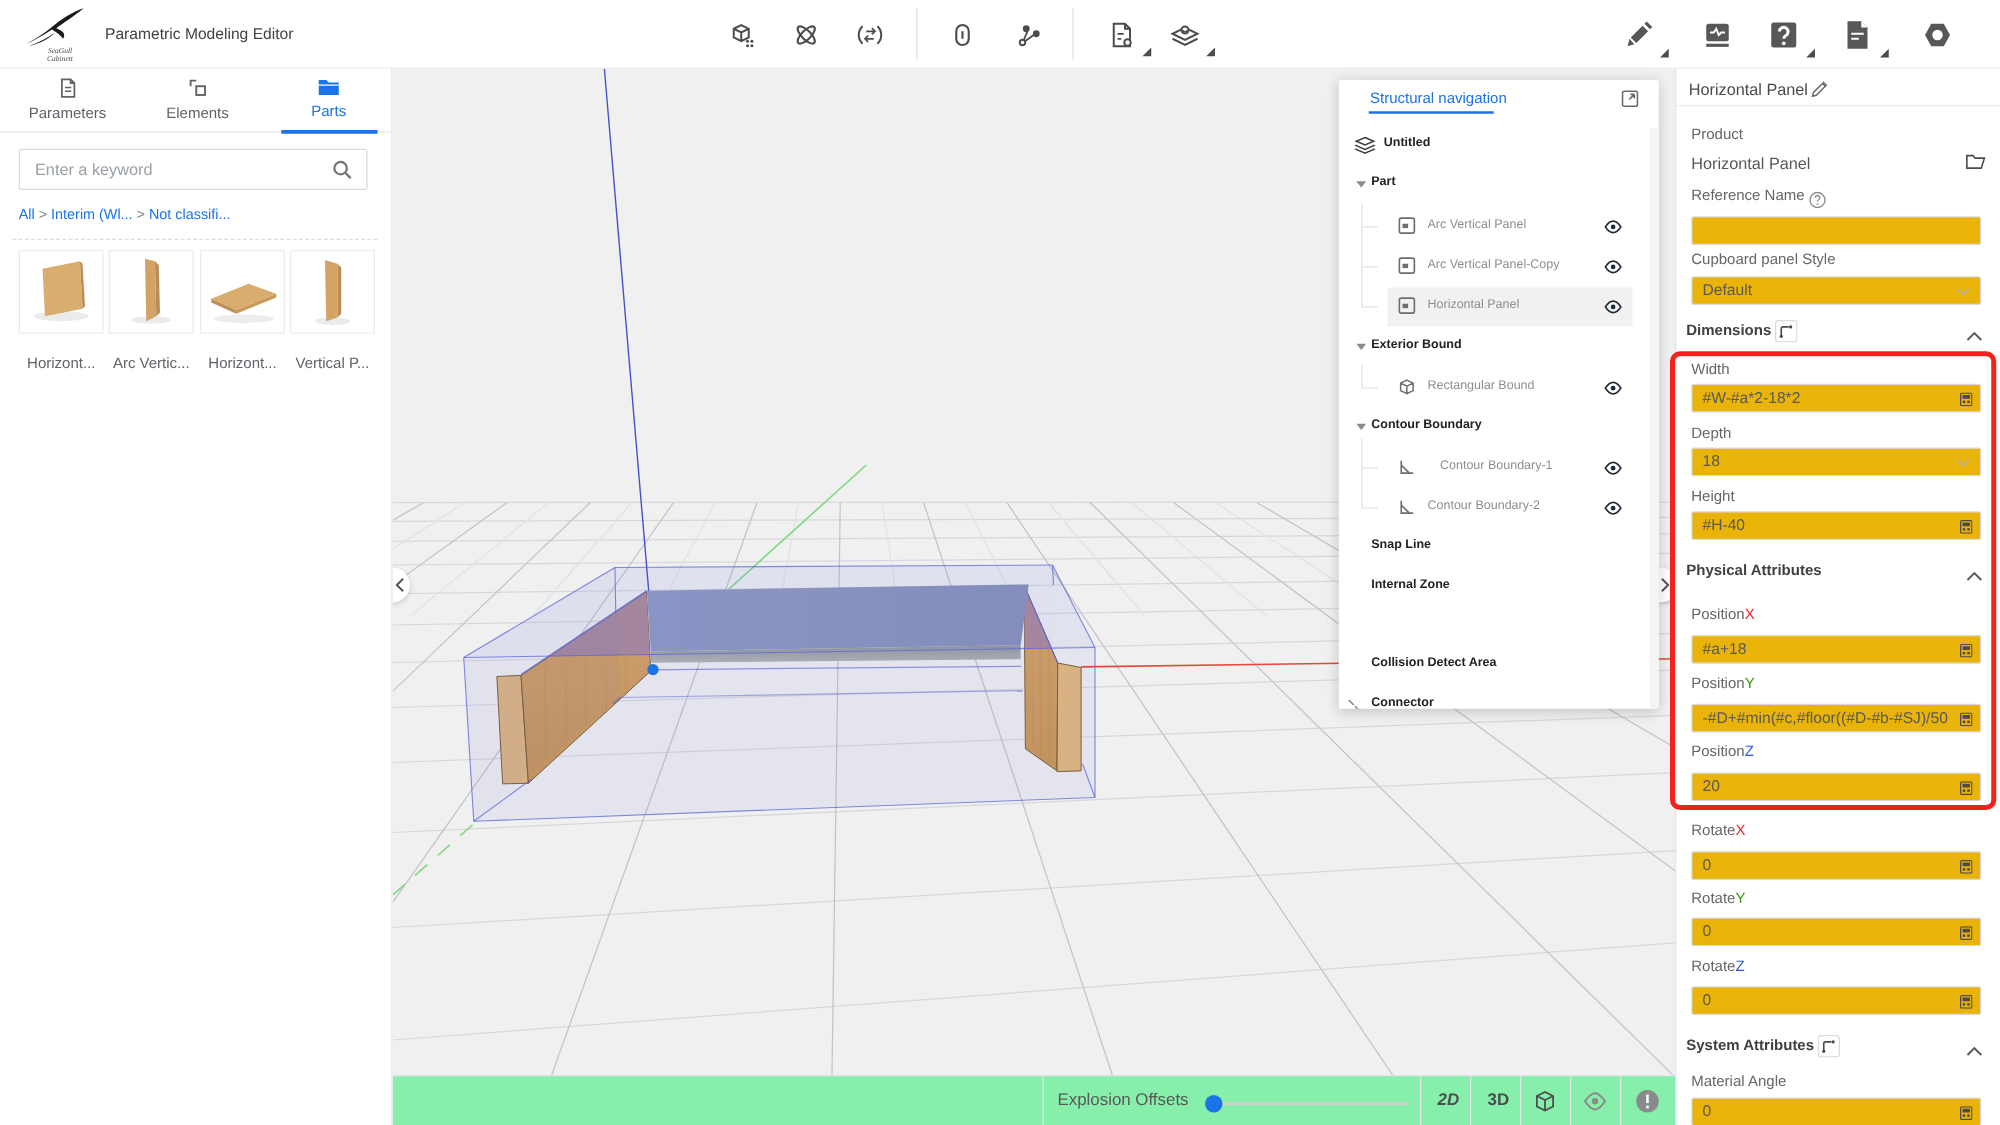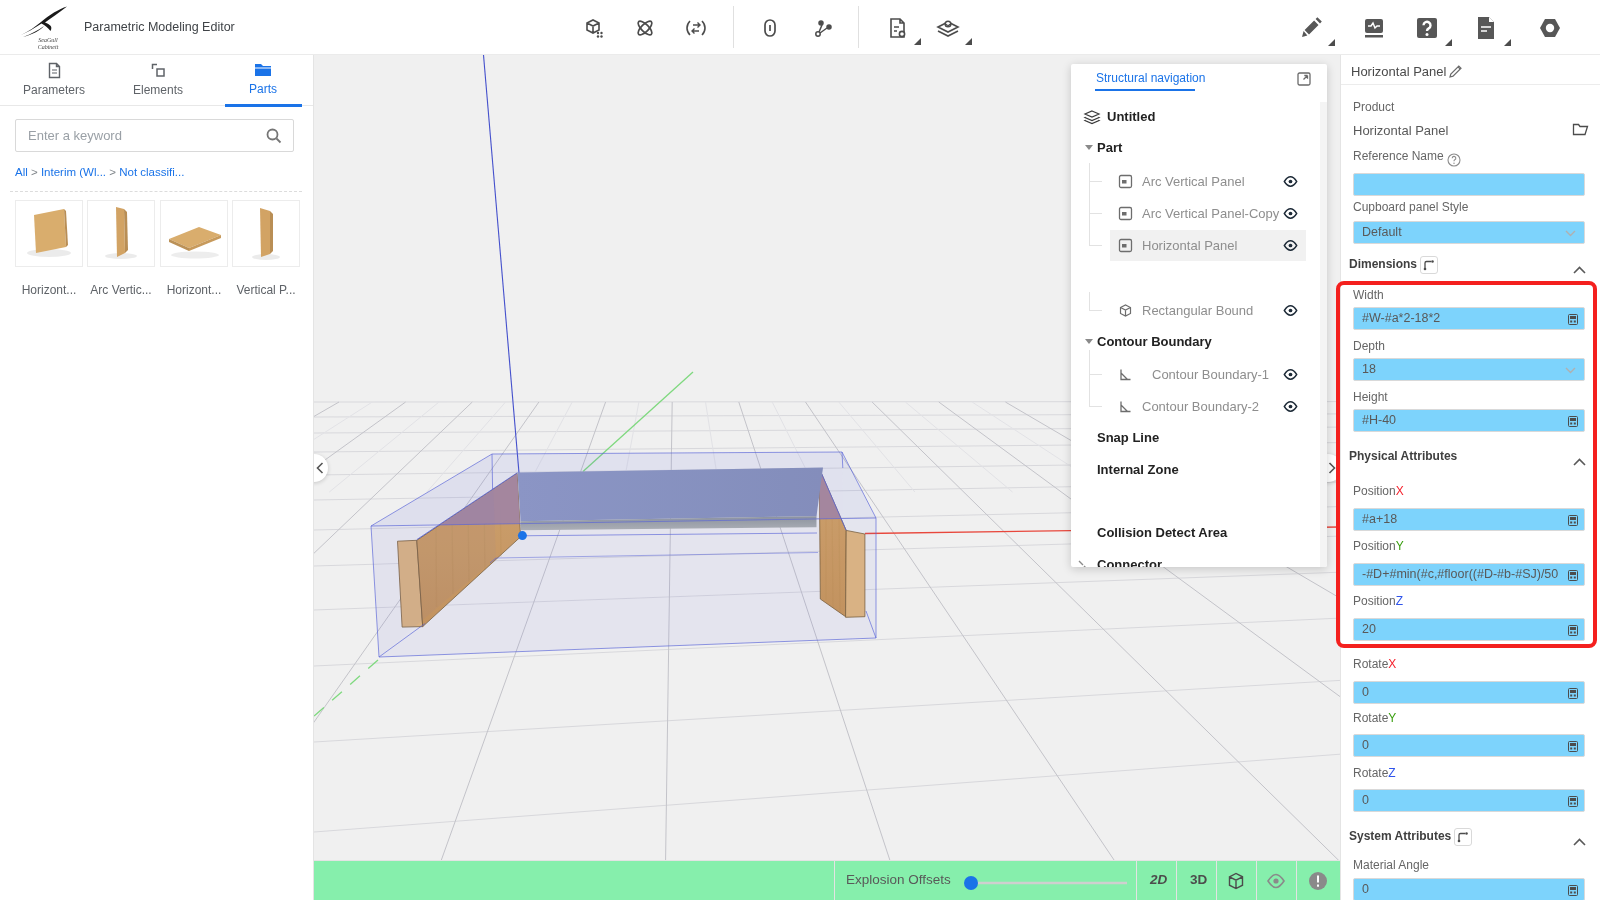--- a/index.html
+++ b/index.html
@@ -26,27 +26,27 @@
 .search { position:absolute; left:15px; top:64px; width:279px; height:33px; border:1px solid #d9d9d9; border-radius:2px; background:#fff; }
 .search span { position:absolute; left:12px; top:8px; font-size:13px; color:#9aa0a6; }
 .crumbs { position:absolute; left:15px; top:111px; font-size:11.5px; color:#1a73e8; white-space:nowrap; }
 .crumbs .sep { color:#80868b; }
 .dash { position:absolute; left:10px; top:136px; width:292px; border-top:1px dashed #dcdcdc; }
 .card { position:absolute; top:145px; width:68px; height:67px; border:1px solid #ececec; background:#fff; }
 .cardlabel { position:absolute; top:228px; width:68px; text-align:center; font-size:12px; color:#5f6368; }
 
 .nav-title { position:absolute; left:25px; top:7px; font-size:12px; color:#1a73e8; }
 .nav-underline { position:absolute; left:24px; top:25px; width:100px; height:2px; background:#1a73e8; }
-.nav-row { position:absolute; left:0; width:256px; height:30px; font-size:13px; }
+.nav-row { position:absolute; left:0; width:256px; height:30px; font-size:10px; }
 .nav-bold { font-weight:bold; color:#222; }
 .nav-gray { color:#8e8e8e; }
 .eye { position:absolute; right:29px; top:9px; }
 
 .rp-label { position:absolute; left:12px; font-size:12px; color:#666; }
-.rp-input { position:absolute; left:12px; width:232px; height:23px; border:1px solid #d9d9d9; border-radius:2px; background:#7dd3fc; font-size:12.5px; color:#595959; line-height:21px; padding-left:8px; white-space:nowrap; overflow:hidden; }
+.rp-input { position:absolute; left:12px; width:232px; height:23px; border:1px solid #d9d9d9; border-radius:2px; background:#eab308; font-size:12.5px; color:#595959; line-height:21px; padding-left:8px; white-space:nowrap; overflow:hidden; }
 .rp-head { position:absolute; left:8px; font-size:12px; font-weight:bold; color:#404040; }
 .calcic { position:absolute; right:6px; top:6px; width:10px; height:11px; }
 .selchev { position:absolute; right:8px; top:8px; }
 .xr { color:#f5222d; } .yg { color:#389e0d; } .zb { color:#2f54eb; }
 
 #bottombar { position:absolute; left:0px; top:805px; width:1026px; height:40px; background:#86efac; border-top:1px solid #e3e3e3; }
 .bb-sep { position:absolute; top:0; width:1px; height:40px; background:#e3e3e3; }
 .bb-txt { position:absolute; top:11px; font-size:13.5px; color:#595959; }
 .handle { position:absolute; width:28px; height:28px; background:#fff; border-radius:50%; box-shadow:0 1px 4px rgba(0,0,0,0.18); color:#666; text-align:center; line-height:26px; font-size:13px; z-index:15; }
 </style>
@@ -380,20 +380,24 @@
       <span style="position:absolute;left:47px;top:7px"><svg class="ic" width="15" height="15" viewBox="0 0 15 15" fill="none" stroke="#6d6d6d" stroke-width="1.3">
           <rect x="1.5" y="1.5" width="12" height="12" rx="1.5"></rect>
           <rect x="4" y="6" width="4.5" height="3.5" fill="#6d6d6d" stroke="none"></rect>
         </svg></span>
       <span class="nav-gray" style="position:absolute;left:71px;top:8px">Horizontal Panel</span>
       <span class="eye"><svg width="15" height="13" viewBox="0 0 17 14" fill="none" stroke="#1e2b38" stroke-width="1.6">
           <path d="M1.5 7 c2.3-3.6 4.7-5.3 7-5.3 2.3 0 4.7 1.7 7 5.3 -2.3 3.6-4.7 5.3-7 5.3 -2.3 0-4.7-1.7-7-5.3 z"></path>
           <circle cx="8.5" cy="7" r="2.1" fill="#1e2b38" stroke="none"></circle>
         </svg></span>
     </div>
+<div class="nav-row" style="top:199px">
+      <span style="position:absolute;left:14px;top:12px;width:0;height:0;border-left:4.5px solid transparent;border-right:4.5px solid transparent;border-top:5.5px solid #8a8a8a;"></span>
+      <span class="nav-bold" style="position:absolute;left:26px;top:7px">Exterior Bound</span>
+    </div>
 <div class="nav-row" style="top:231px">
       <span style="position:absolute;left:47px;top:7px"><svg class="ic" width="15" height="15" viewBox="0 0 15 15" fill="none" stroke="#6d6d6d" stroke-width="1.2">
           <path d="M2.5 4.5 l5-2.5 5 2.5 v6 l-5 2.5 -5-2.5 z M2.5 4.5 l5 2.5 5-2.5 M7.5 7 v6"></path>
         </svg></span>
       <span class="nav-gray" style="position:absolute;left:71px;top:8px">Rectangular Bound</span>
       <span class="eye"><svg width="15" height="13" viewBox="0 0 17 14" fill="none" stroke="#1e2b38" stroke-width="1.6">
           <path d="M1.5 7 c2.3-3.6 4.7-5.3 7-5.3 2.3 0 4.7 1.7 7 5.3 -2.3 3.6-4.7 5.3-7 5.3 -2.3 0-4.7-1.7-7-5.3 z"></path>
           <circle cx="8.5" cy="7" r="2.1" fill="#1e2b38" stroke="none"></circle>
         </svg></span>
     </div>

